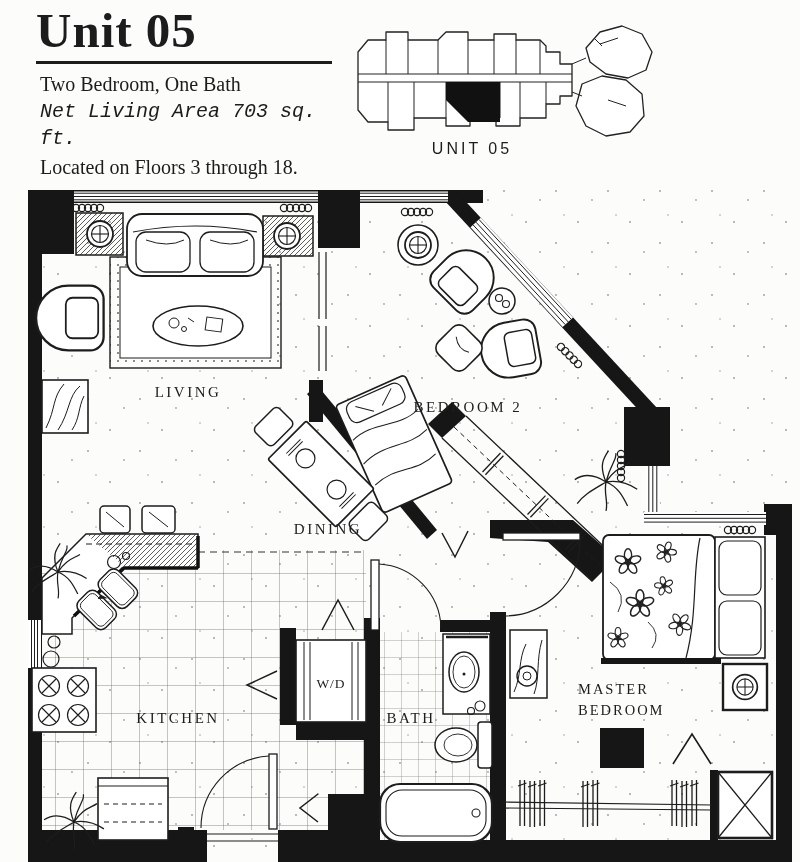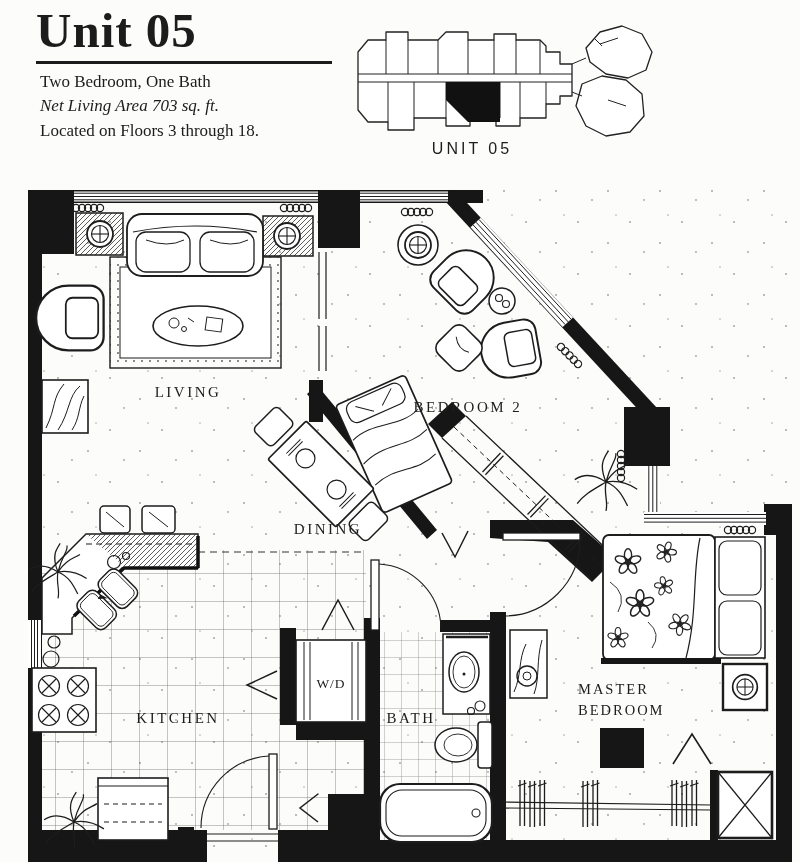--- a/index.html
+++ b/index.html
@@ -2,22 +2,22 @@
 <html style="--ink: #1c1c1c; --paper: #fcfcfa;"><head>
 <meta charset="utf-8">
 <style>
   :root { --ink:#1c1c1c; --paper:#fcfcfa; }
   html,body { margin:0; padding:0; }
   body { width:800px; height:862px; background:var(--paper); font-family:"Liberation Serif", serif; }
   .page { position:relative; width:800px; height:862px; overflow:hidden; background:var(--paper); }
   .header { position:absolute; left:36px; top:4px; width:302px; color:var(--ink); }
   .header h1 { margin:0; font-size:49px; font-weight:bold; letter-spacing:1px; line-height:1.1; font-family:"Liberation Serif", serif; }
   .rule { width:296px; height:3px; background:var(--ink); margin:3px 0 7px 0; }
-  .sub { margin:2px 0 0 4px; font-size:17px; line-height:1.32; color:var(--ink); }
-  .italic { font-style:italic; }
+  .sub { margin:2px 0 0 4px; font-size:20px; line-height:1.32; color:var(--ink); }
+  .italic { font-style:italic;font-family:Liberation Mono, monospace; }
   svg text { fill:#1d1d1d; }
   .roomlabel { font-family:"Liberation Serif", serif; font-size:15px; letter-spacing:2.5px; }
   .smlabel   { font-family:"Liberation Serif", serif; font-size:13.5px; letter-spacing:1px; }
   .mlabel    { font-family:"Liberation Serif", serif; font-size:14.5px; letter-spacing:2px; }
   .kplabel   { font-family:"Liberation Sans", sans-serif; font-size:16px; letter-spacing:3px; }
 </style>
 </head>
 <body>
 
 <div class="page">

